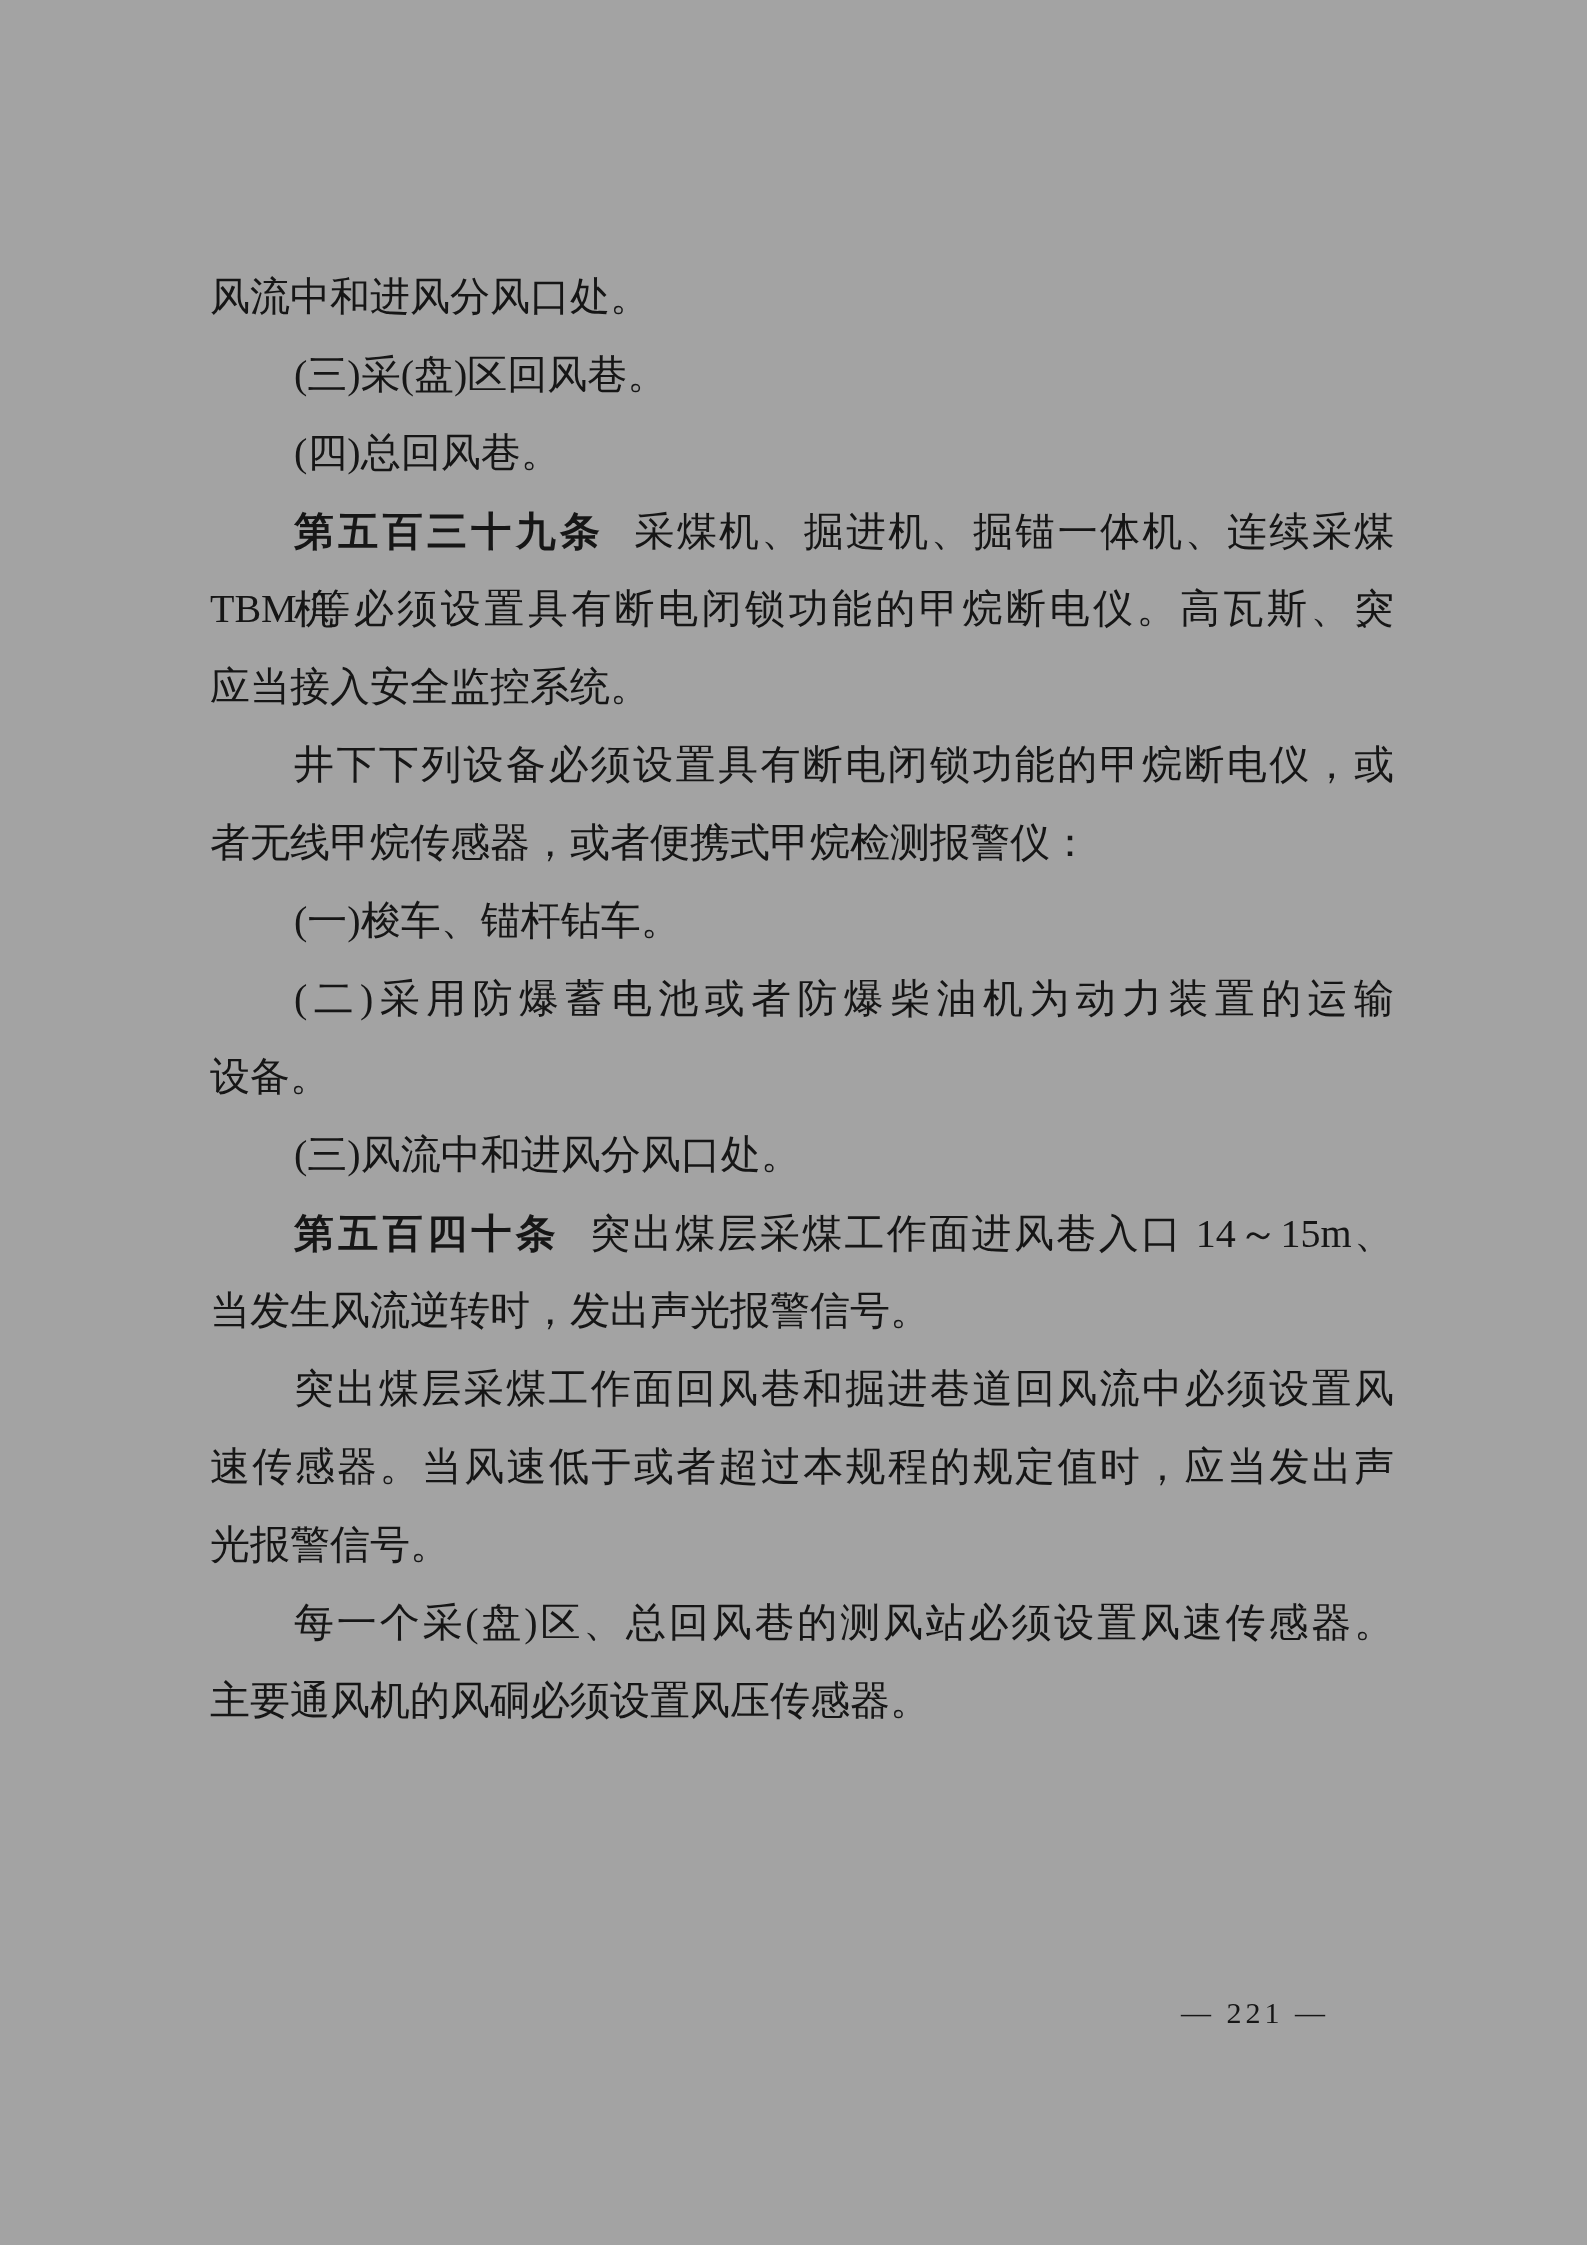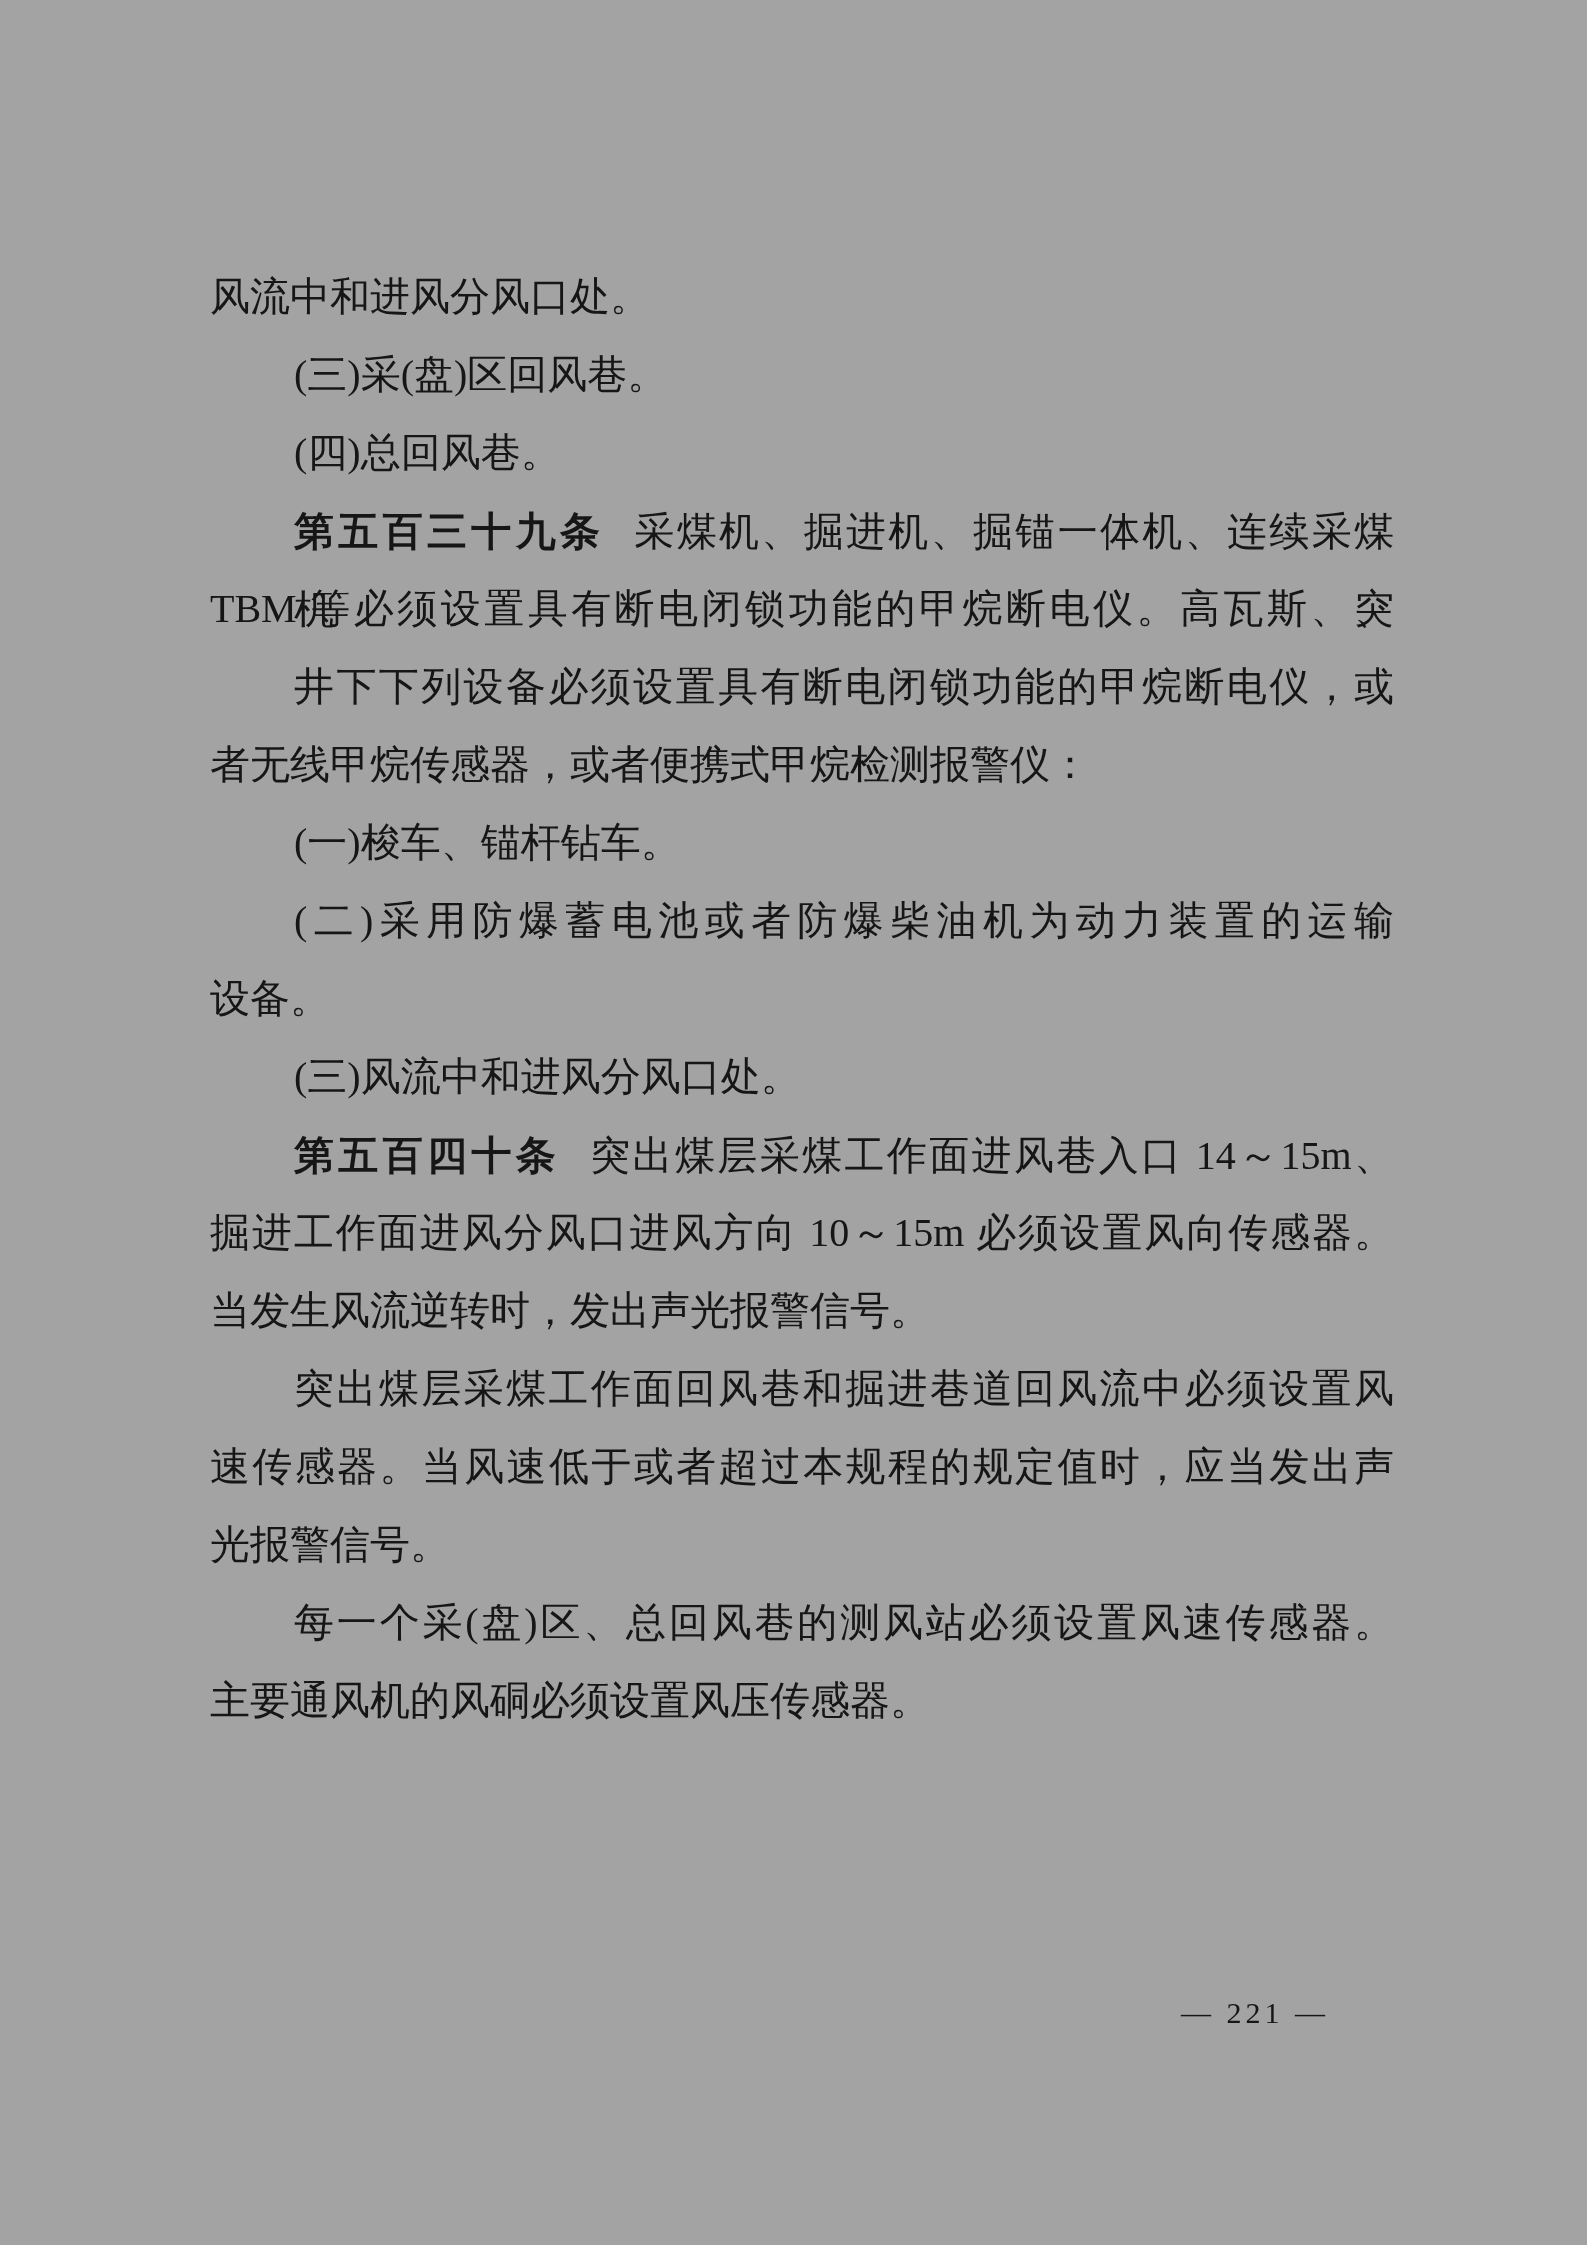--- a/index.html
+++ b/index.html
@@ -66,38 +66,38 @@
 
     <div class="line indent">(四)总回风巷。</div>
 
     <div class="line indent justify">
       <span class="article-head">第五百三十九条</span><span>采煤机、掘进机、掘锚一体机、连续采煤机、</span>
     </div>
 
     <div class="line justify">TBM 等必须设置具有断电闭锁功能的甲烷断电仪。高瓦斯、突</div>
 
 
+    <div class="line">应当接入安全监控系统。</div>
 
     <div class="line indent justify">井下下列设备必须设置具有断电闭锁功能的甲烷断电仪，或</div>
 
     <div class="line">者无线甲烷传感器，或者便携式甲烷检测报警仪：</div>
 
     <div class="line indent">(一)梭车、锚杆钻车。</div>
 
     <div class="line indent justify">(二)采用防爆蓄电池或者防爆柴油机为动力装置的运输</div>
 
     <div class="line">设备。</div>
 
     <div class="line indent">(三)风流中和进风分风口处。</div>
 
     <div class="line indent justify">
       <span class="article-head">第五百四十条</span><span>突出煤层采煤工作面进风巷入口 14～15m、</span>
     </div>
 
-    <div class="line justify">掘进工作面进风分风口进风方向 10～15m 必须设置风向传感器。</div>
 
     <div class="line">当发生风流逆转时，发出声光报警信号。</div>
 
     <div class="line indent justify">突出煤层采煤工作面回风巷和掘进巷道回风流中必须设置风</div>
 
     <div class="line justify">速传感器。当风速低于或者超过本规程的规定值时，应当发出声</div>
 
     <div class="line">光报警信号。</div>
 
     <div class="line indent justify">每一个采(盘)区、总回风巷的测风站必须设置风速传感器。</div>

